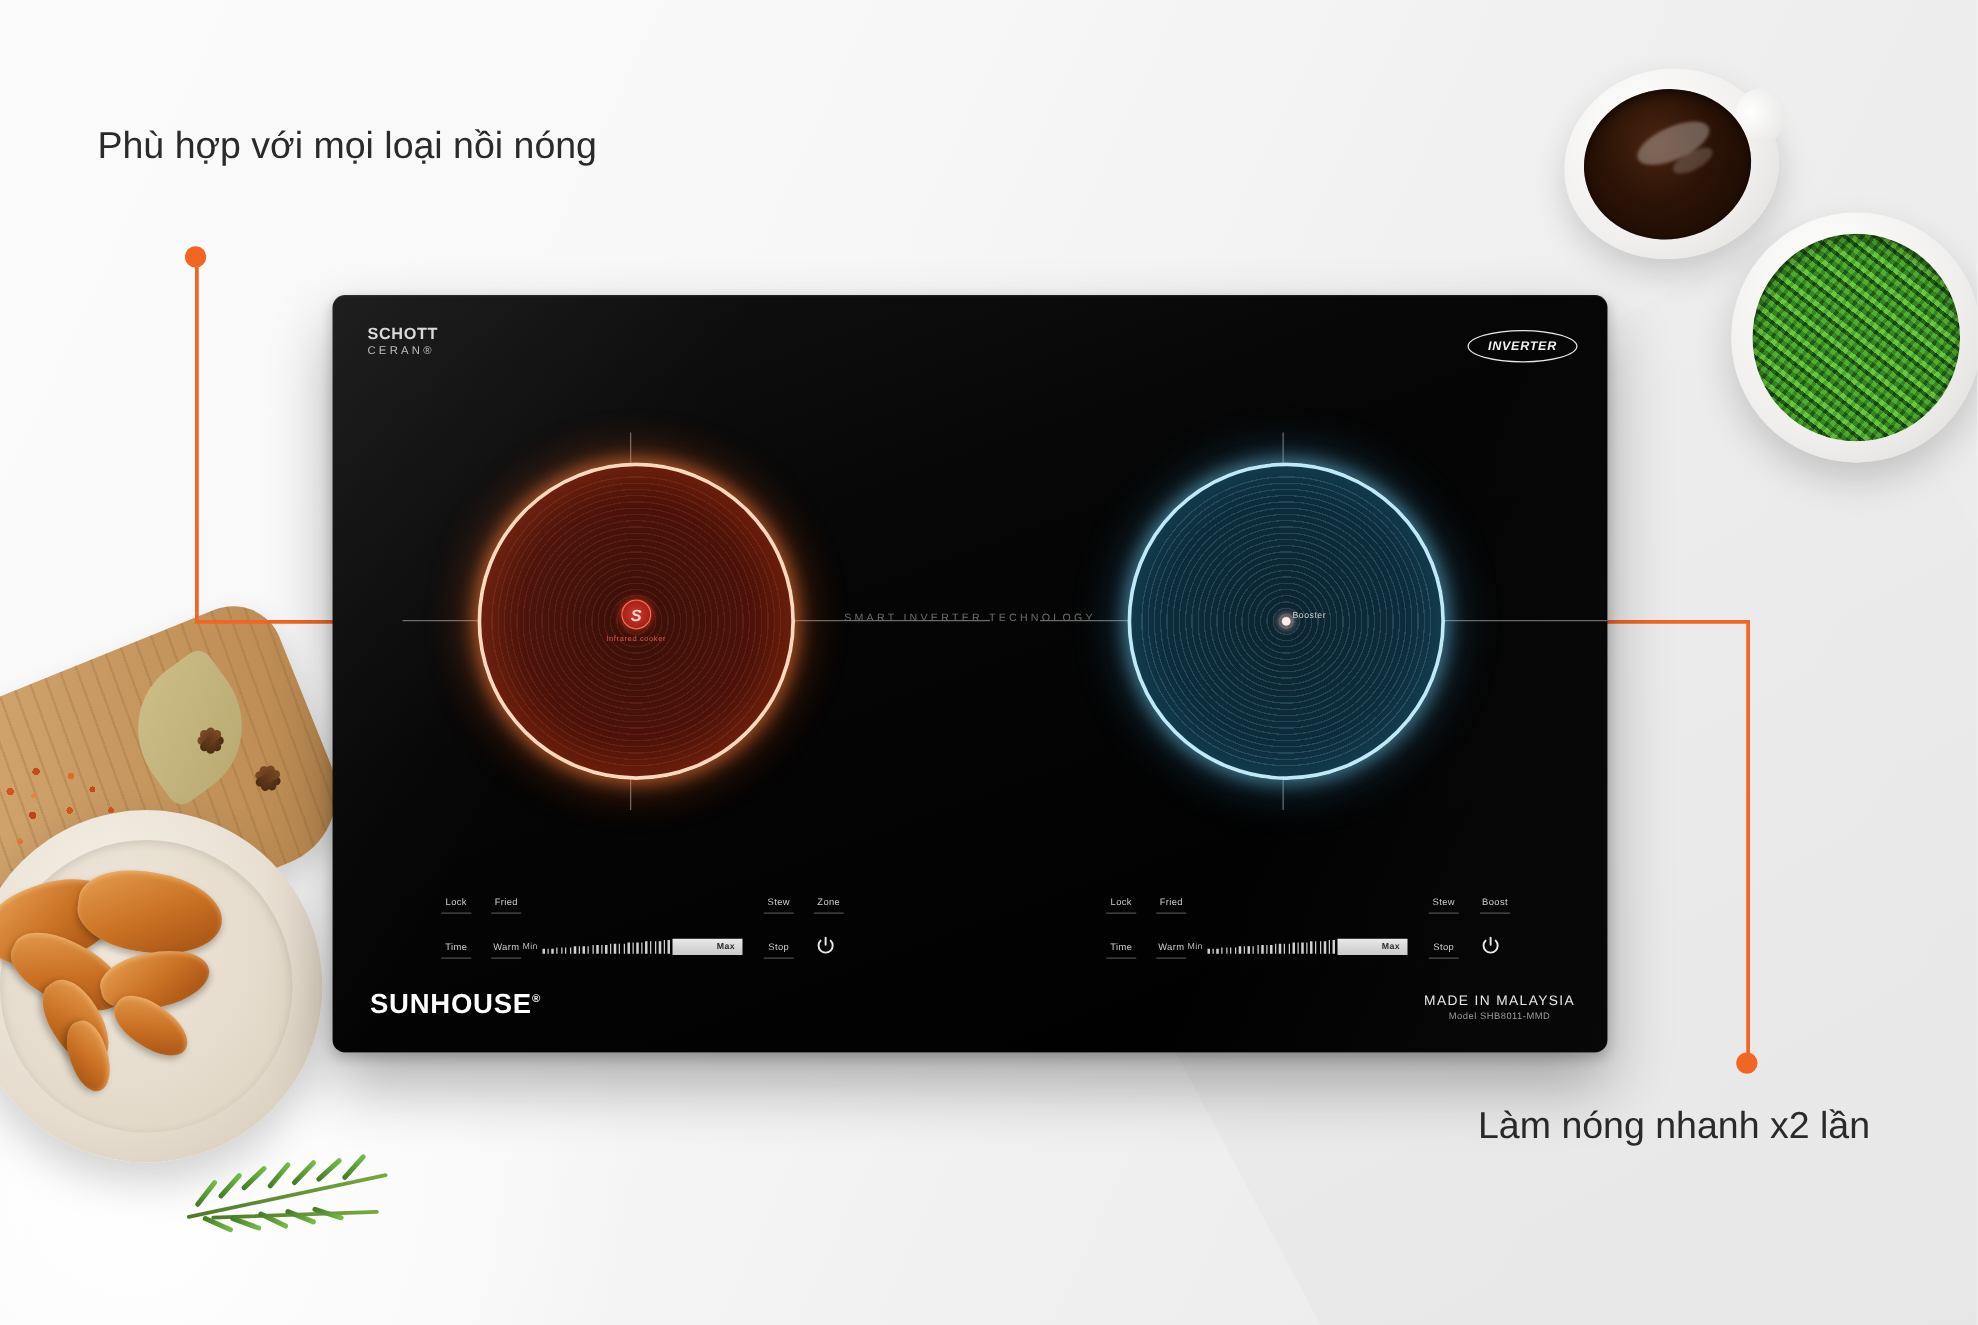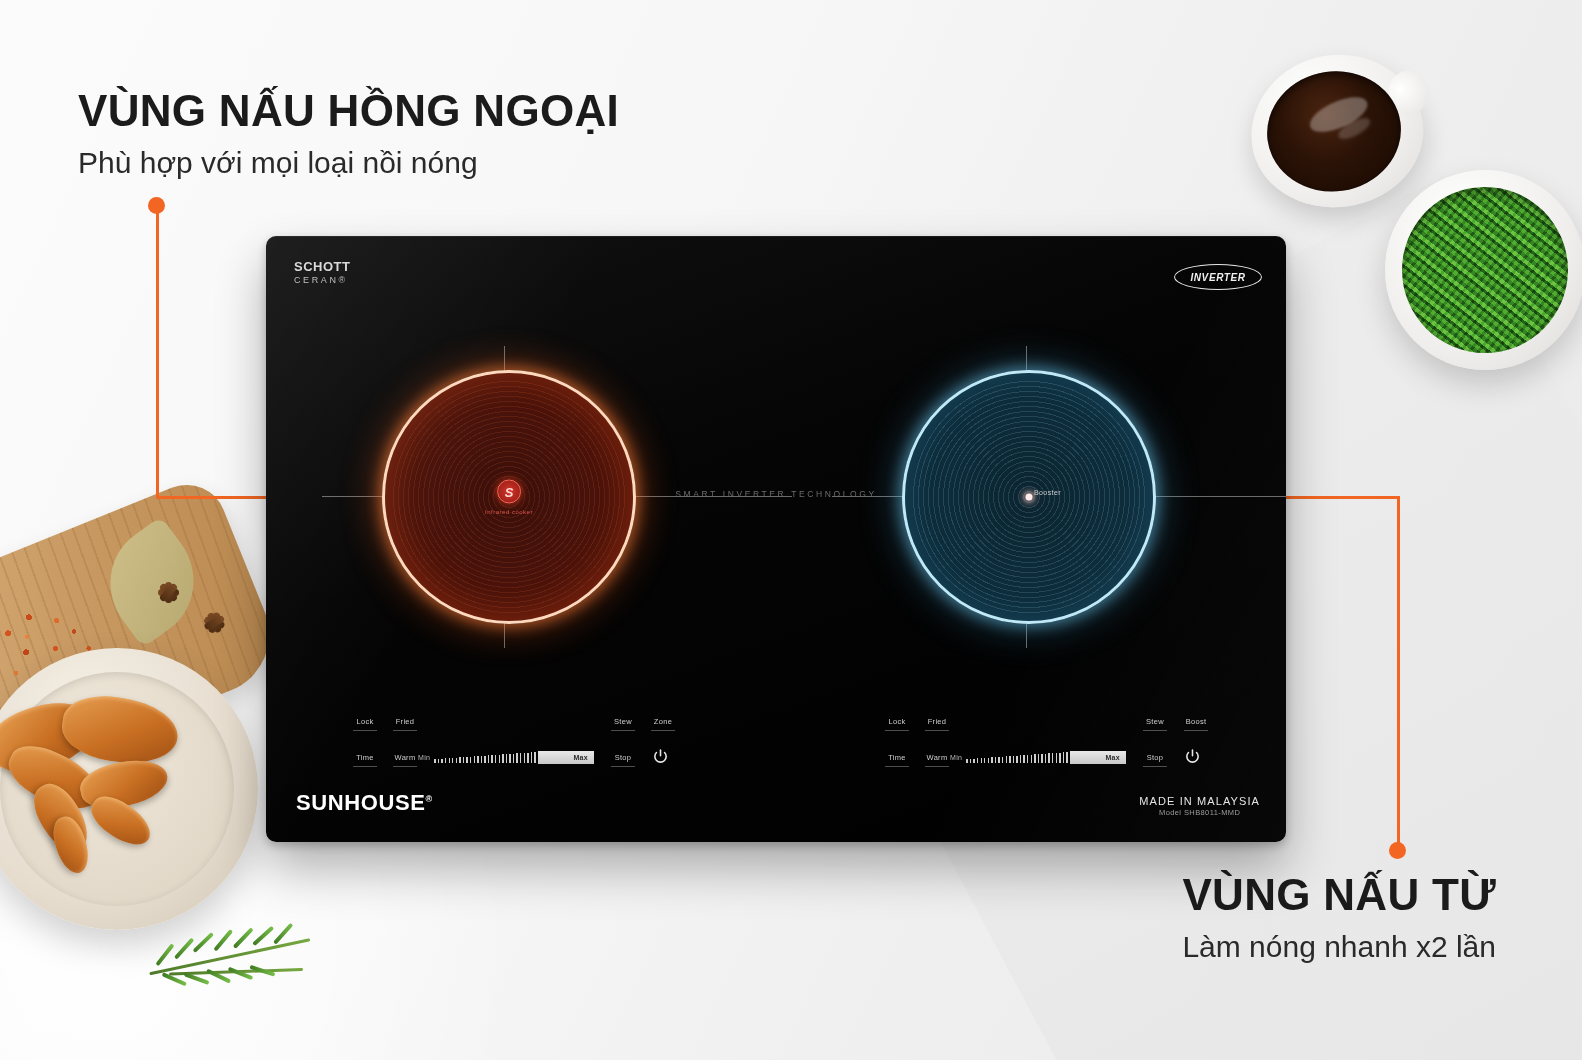--- a/index.html
+++ b/index.html
@@ -414,26 +414,24 @@
 
   <div class="lead" id="lead-left-v"></div>
   <div class="lead" id="lead-left-h"></div>
   <div class="dot" id="dot-left"></div>
 
   <div class="lead" id="lead-right-h"></div>
   <div class="lead" id="lead-right-v"></div>
   <div class="dot" id="dot-right"></div>
 
   <div class="callout" id="callout-left">
-    <div class="c-title">VÙNG NẤU HỒNG NGOẠI</div>
     <div class="c-sub">Phù hợp với mọi loại nồi nóng</div>
   </div>
 
   <div class="callout" id="callout-right">
-    <div class="c-title">VÙNG NẤU TỪ</div>
     <div class="c-sub">Làm nóng nhanh x2 lần</div>
   </div>
 
   <div class="cooktop">
 
     <div class="schott">
       <div class="s1">SCHOTT</div>
       <div class="s2">CERAN®</div>
     </div>
 

